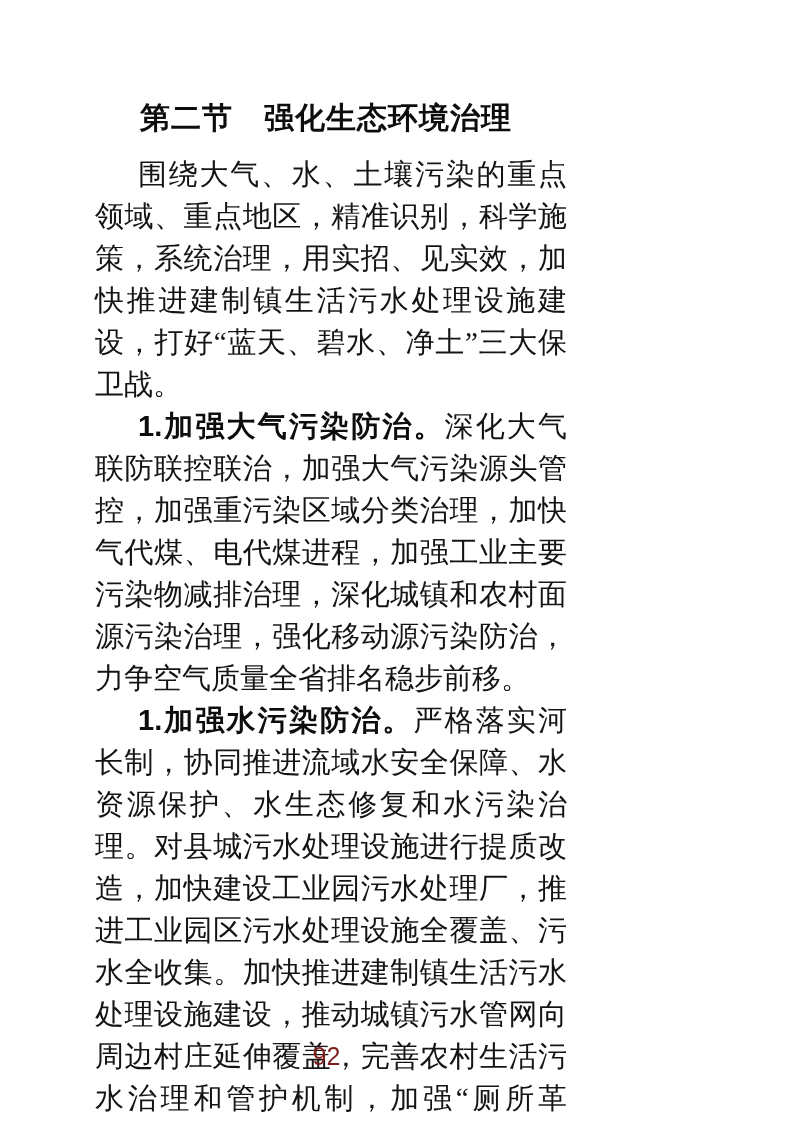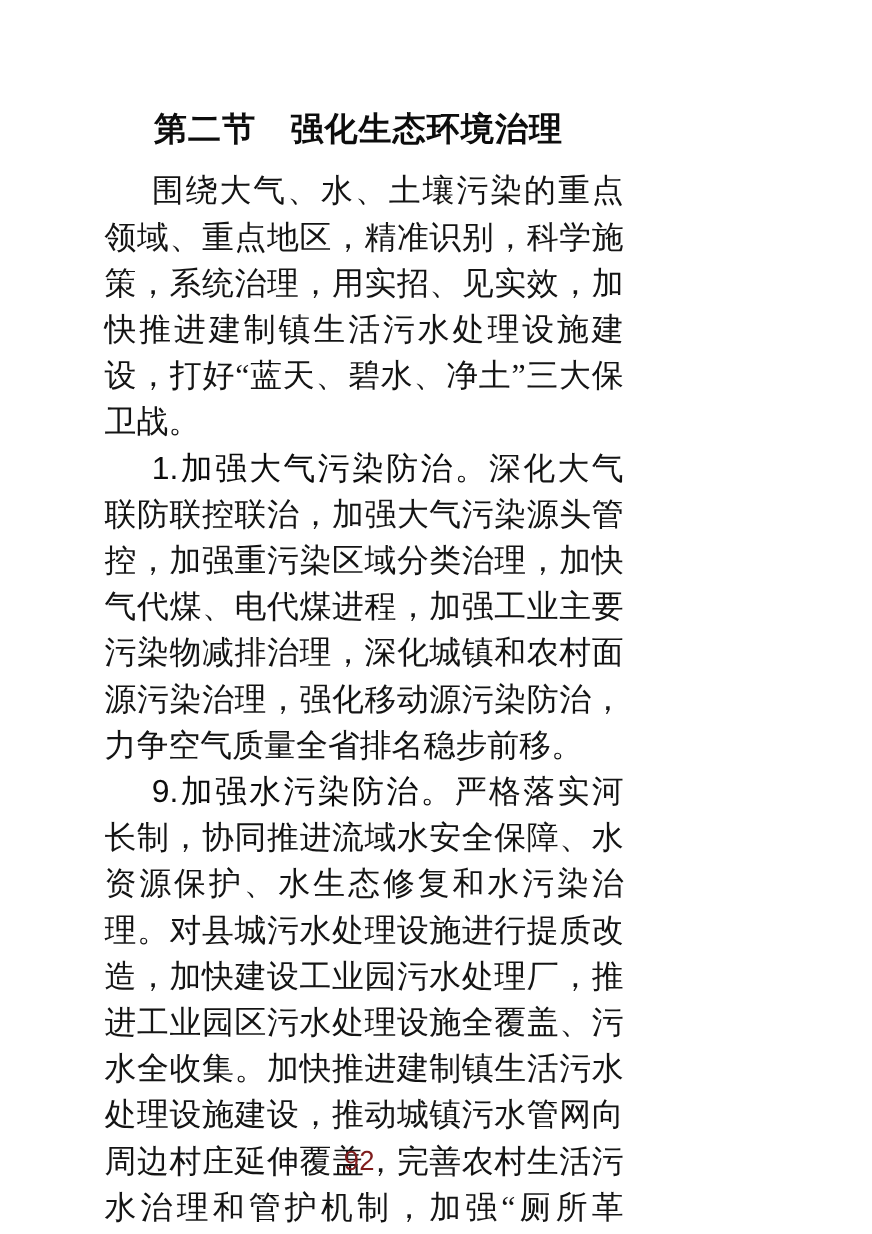--- a/index.html
+++ b/index.html
@@ -31,21 +31,21 @@
   .para {
     margin: 0;
     font-size: 29px;
     line-height: 42px;
     text-align: justify;
     text-justify: inter-ideograph;
     text-indent: 43px;
     color: #141414;
   }
   .para .lead {
-    font-weight: 400;
+    font-weight: 700;
     font-family: "Liberation Sans", sans-serif;
     color: #0d0d0d;
   }
   .page-footer {
     position: absolute;
     left: 0;
     right: 0;
     top: 1042px;
     text-align: center;
   }
@@ -59,19 +59,19 @@
 <body>
 
 <div class="page">
 
   <h1 class="heading">第二节　强化生态环境治理</h1>
 
   <p class="para"><span>围绕大气、水、土壤污染的重点领域、重点地区，精准识别，科学施策，系统治理，用实招、见实效，加快推进建制镇生活污水处理设施建设，打好“蓝天、碧水、净土”三大保卫战。</span></p>
 
   <p class="para"><span class="lead">1.加强大气污染防治。</span><span>深化大气联防联控联治，加强大气污染源头管控，加强重污染区域分类治理，加快气代煤、电代煤进程，加强工业主要污染物减排治理，深化城镇和农村面源污染治理，强化移动源污染防治，力争空气质量全省排名稳步前移。</span></p>
 
-  <p class="para"><span class="lead">9.加强水污染防治。</span><span>严格落实河长制，协同推进流域水安全保障、水资源保护、水生态修复和水污染治理。对县城污水处理设施进行提质改造，加快建设工业园污水处理厂，推进工业园区污水处理设施全覆盖、污水全收集。加快推进建制镇生活污水处理设施建设，推动城镇污水管网向周边村庄延伸覆盖，完善农村生活污水治理和管护机制，加强“厕所革命”与生活污水治理的有效衔接，加快实施黑臭水体治理工程。加强境内河流污染综合治理，重点加大畜禽污水排放和入河排污口管控，合理使用农药化肥，保证重点河流断面水质持续好转。稳步提升地表水、地下水质量，强化“从源头到龙头”的全流程饮用水安全保障体系。</span></p>
+  <p class="para"><span class="lead">1.加强水污染防治。</span><span>严格落实河长制，协同推进流域水安全保障、水资源保护、水生态修复和水污染治理。对县城污水处理设施进行提质改造，加快建设工业园污水处理厂，推进工业园区污水处理设施全覆盖、污水全收集。加快推进建制镇生活污水处理设施建设，推动城镇污水管网向周边村庄延伸覆盖，完善农村生活污水治理和管护机制，加强“厕所革命”与生活污水治理的有效衔接，加快实施黑臭水体治理工程。加强境内河流污染综合治理，重点加大畜禽污水排放和入河排污口管控，合理使用农药化肥，保证重点河流断面水质持续好转。稳步提升地表水、地下水质量，强化“从源头到龙头”的全流程饮用水安全保障体系。</span></p>
 
   <div class="page-footer">
     <span class="page-number">92</span>
   </div>
 
 </div>
 
 </body></html>

